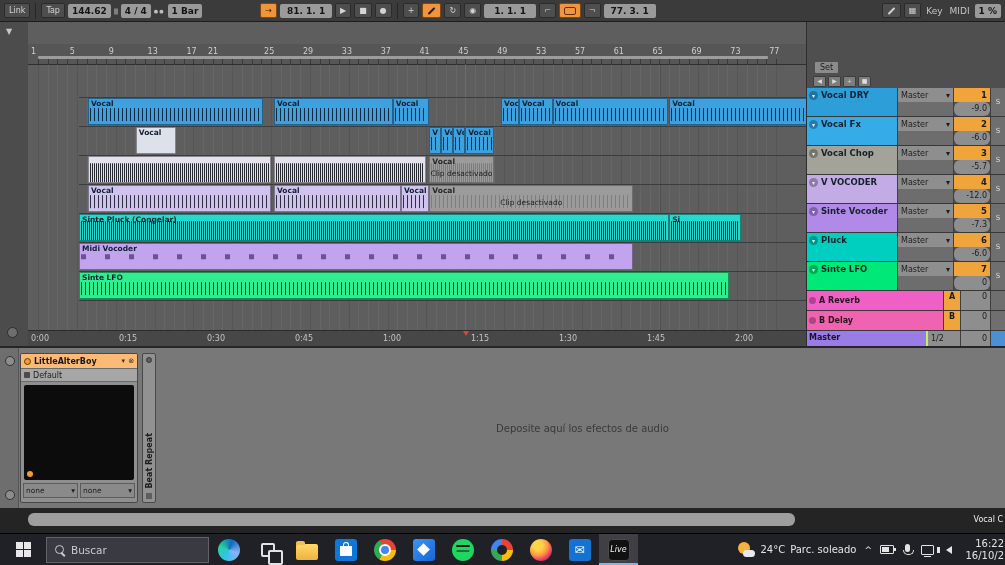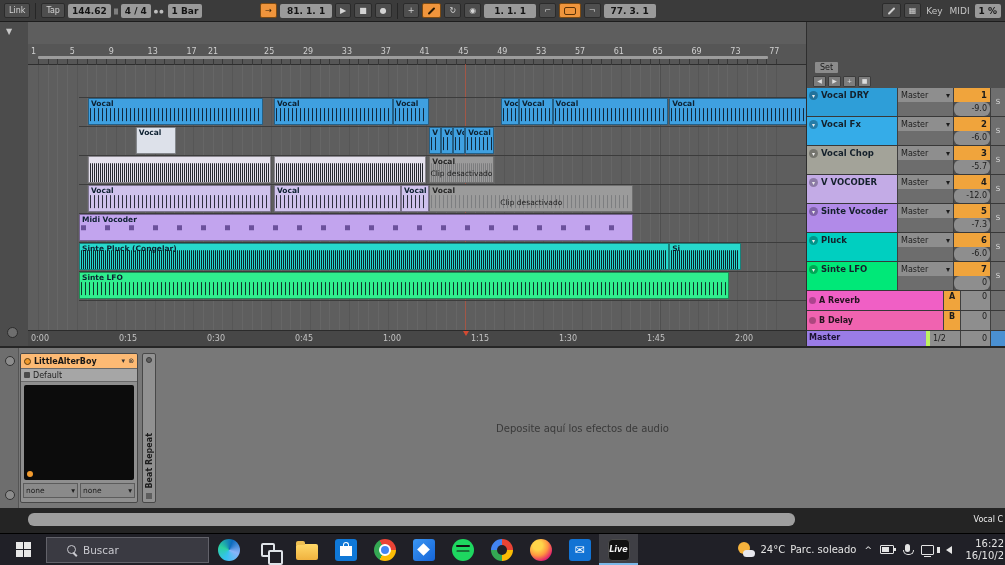--- a/index.html
+++ b/index.html
@@ -82,21 +82,21 @@
   .tvol{flex:1;background:#8e8e8e;color:#1c1c1c;text-align:right;padding:0 3px;line-height:13px;font-size:8px;border-radius:6px;}
   .tsolo{width:14px;background:#6f6f6f;border-left:1px solid #3f3f3f;color:#ddd;text-align:center;font-size:7px;line-height:28px;}
   .rrow{display:flex;height:20px;border-bottom:1px solid #383838;box-sizing:border-box;font-size:8px;}
   .rname{flex:1;padding:0 2px;color:#24121e;font-weight:bold;line-height:11px;display:flex;gap:3px;align-items:center;overflow:hidden;white-space:nowrap;}
   .rfold{width:7px;height:7px;border-radius:50%;background:rgba(0,0,0,.28);}
   .rbadge{width:16px;background:#f0a43c;color:#1c1c1c;text-align:center;font-weight:bold;line-height:11px;border-left:1px solid #3f3f3f;}
   .rvol{width:30px;background:#8e8e8e;color:#1c1c1c;text-align:right;padding:0 3px;line-height:11px;border-left:1px solid #3f3f3f;box-sizing:border-box;}
   .rsolo{width:14px;background:#6f6f6f;border-left:1px solid #3f3f3f;}
   .mrow{display:flex;height:16px;font-size:8px;border-bottom:1px solid #383838;box-sizing:border-box;}
   .mname{flex:1;padding:2px 2px 0;font-weight:bold;color:#1b1232;display:flex;gap:3px;overflow:hidden;white-space:nowrap;}
-  .mrouting{width:34px;background:#8e8e8e;color:#1c1c1c;padding:0 3px;line-height:15px;border-left:4px solid #bef264;box-sizing:border-box;}
+  .mrouting{width:34px;background:#8e8e8e;color:#1c1c1c;padding:0 3px;line-height:15px;border-left:2px solid #bef264;box-sizing:border-box;}
   .mvol{width:30px;background:#8e8e8e;color:#1c1c1c;text-align:right;padding:0 3px;line-height:15px;border-left:1px solid #3f3f3f;box-sizing:border-box;}
   .mcue{width:14px;background:#4a90d2;border-left:1px solid #3f3f3f;}
 
   
   #devices{position:absolute;left:0;top:346px;right:0;height:162px;background:#787878;border-top:2px solid #262626;box-sizing:border-box;}
   .dev-leftcol{position:absolute;left:0;top:0;width:18px;height:100%;background:#6e6e6e;border-right:1px solid #555;}
   .lc-dot{position:absolute;left:5px;width:8px;height:8px;border:1px solid #333;border-radius:50%;background:#8d8d8d;}
   .device{position:absolute;left:20px;top:5px;width:118px;height:150px;background:#8f8f8f;border:1px solid #484848;border-radius:2px;box-sizing:border-box;display:flex;flex-direction:column;overflow:hidden;}
   .dev-head{height:14px;background:#fdba74;display:flex;align-items:center;gap:3px;padding:0 3px;border-bottom:1px solid #6a6a6a;}
   .led{width:7px;height:7px;border-radius:50%;background:#f29b2e;border:1px solid #5a3c10;box-sizing:border-box;}
@@ -117,26 +117,26 @@
   
   #statusbar{position:absolute;left:0;top:508px;right:0;height:25px;background:#242424;}
   .hscroll{position:absolute;left:28px;top:5px;width:767px;height:13px;background:#9e9e9e;border-radius:6px;}
   .status-clip{position:absolute;right:2px;top:7px;font-size:8px;color:#eee;white-space:nowrap;}
 
   
   #taskbar{position:absolute;left:0;top:533px;right:0;height:32px;background:#202027;display:flex;align-items:center;border-top:1px solid #000;box-sizing:border-box;}
   .tb-start{width:46px;height:100%;display:flex;align-items:center;justify-content:center;}
   .win-logo{display:grid;grid-template-columns:7px 7px;grid-template-rows:7px 7px;gap:1px;}
   .win-logo i{background:#e8e8e8;display:block;}
-  .tb-search{width:163px;height:26px;background:#3a3a42;border:1px solid #62626a;display:flex;align-items:center;gap:7px;padding:0 20px;box-sizing:border-box;color:#c9c9cf;font-size:10.5px;}
+  .tb-search{width:163px;height:26px;background:#3a3a42;border:1px solid #62626a;display:flex;align-items:center;gap:7px;padding:0 8px;box-sizing:border-box;color:#c9c9cf;font-size:10.5px;}
   .mag{width:7px;height:7px;border:1.5px solid #c9c9cf;border-radius:50%;position:relative;flex:0 0 auto;}
   .mag::after{content:"";position:absolute;left:6px;top:6px;width:5px;height:1.5px;background:#c9c9cf;transform:rotate(45deg);transform-origin:0 0;}
   #tb-icons{display:flex;height:100%;}
   .tb-slot{width:39px;height:100%;display:flex;align-items:center;justify-content:center;box-sizing:border-box;}
-  .tb-slot.active{background:rgba(255,255,255,.14);box-shadow:inset 0 -2px 0 #7ab8e8;font-weight:bold;}
+  .tb-slot.active{background:rgba(255,255,255,.14);box-shadow:inset 0 -2px 0 #7ab8e8;}
   .ic{width:22px;height:22px;box-sizing:border-box;position:relative;}
   .ic-edge{border-radius:50%;background:conic-gradient(from 200deg,#35c1f1,#2bd0a0,#0d6bbd,#8ab4f8,#35c1f1);}
   .ic-task-view{width:14px;height:14px;border:2px solid #dfe3e8;border-radius:2px;background:transparent;}
   .ic-task-view::after{content:"";position:absolute;left:5px;top:5px;width:11px;height:11px;background:#202027;border:2px solid #dfe3e8;border-radius:2px;}
   .ic-file-explorer{width:22px;height:16px;background:linear-gradient(180deg,#ffd868,#f0b23f);border-radius:2px;margin-top:4px;}
   .ic-file-explorer::before{content:"";position:absolute;left:0;top:-3px;width:9px;height:4px;background:#eebf52;border-radius:2px 2px 0 0;}
   .ic-store{background:#0f78d7;border-radius:3px;}
   .ic-store::before{content:"";position:absolute;left:8px;top:3px;width:6px;height:5px;border:1.5px solid #fff;border-bottom:none;border-radius:3px 3px 0 0;box-sizing:border-box;}
   .ic-store::after{content:"";position:absolute;left:5px;top:7px;width:12px;height:10px;background:#fff;}
   .ic-chrome{border-radius:50%;background:conic-gradient(from -30deg,#ea4335 0 120deg,#fbbc05 120deg 240deg,#34a853 240deg 360deg);}
@@ -331,33 +331,33 @@
             <span class="clip-label">Vocal</span>
             <div class="clip-wave w-wave"></div>
           </div>
           <div class="clip disabled" style="left: 46.9%; width: 27.3%;">
             <span class="clip-label">Vocal</span>
             <div class="clip-wave w-wave" style="opacity: 0.25;"></div>
             <div class="clip-sub">Clip desactivado</div>
           </div>
         </div>
         <div class="lane">
+          <div class="clip" style="left: 0%; width: 79%; background: rgb(39, 216, 204);">
+            <span class="clip-label">Sinte Pluck (Congelar)</span>
+            <div class="clip-wave w-dense"></div>
+          </div>
+          <div class="clip" style="left: 79%; width: 9.6%; background: rgb(39, 216, 204);">
+            <span class="clip-label">Si</span>
+            <div class="clip-wave w-dense"></div>
+          </div>
+        </div>
+        <div class="lane">
           <div class="clip" style="left: 0%; width: 74.2%; background: rgb(194, 164, 238);">
             <span class="clip-label">Midi Vocoder</span>
             <div class="clip-wave w-midi"></div>
-          </div>
-        </div>
-        <div class="lane">
-          <div class="clip" style="left: 0%; width: 79%; background: rgb(39, 216, 204);">
-            <span class="clip-label">Sinte Pluck (Congelar)</span>
-            <div class="clip-wave w-dense"></div>
-          </div>
-          <div class="clip" style="left: 79%; width: 9.6%; background: rgb(39, 216, 204);">
-            <span class="clip-label">Si</span>
-            <div class="clip-wave w-dense"></div>
           </div>
         </div>
         <div class="lane">
           <div class="clip" style="left: 0%; width: 87%; background: rgb(48, 238, 142);">
             <span class="clip-label">Sinte LFO</span>
             <div class="clip-wave w-wave"></div>
           </div>
         </div>
       </div>
     <div id="timeruler">

